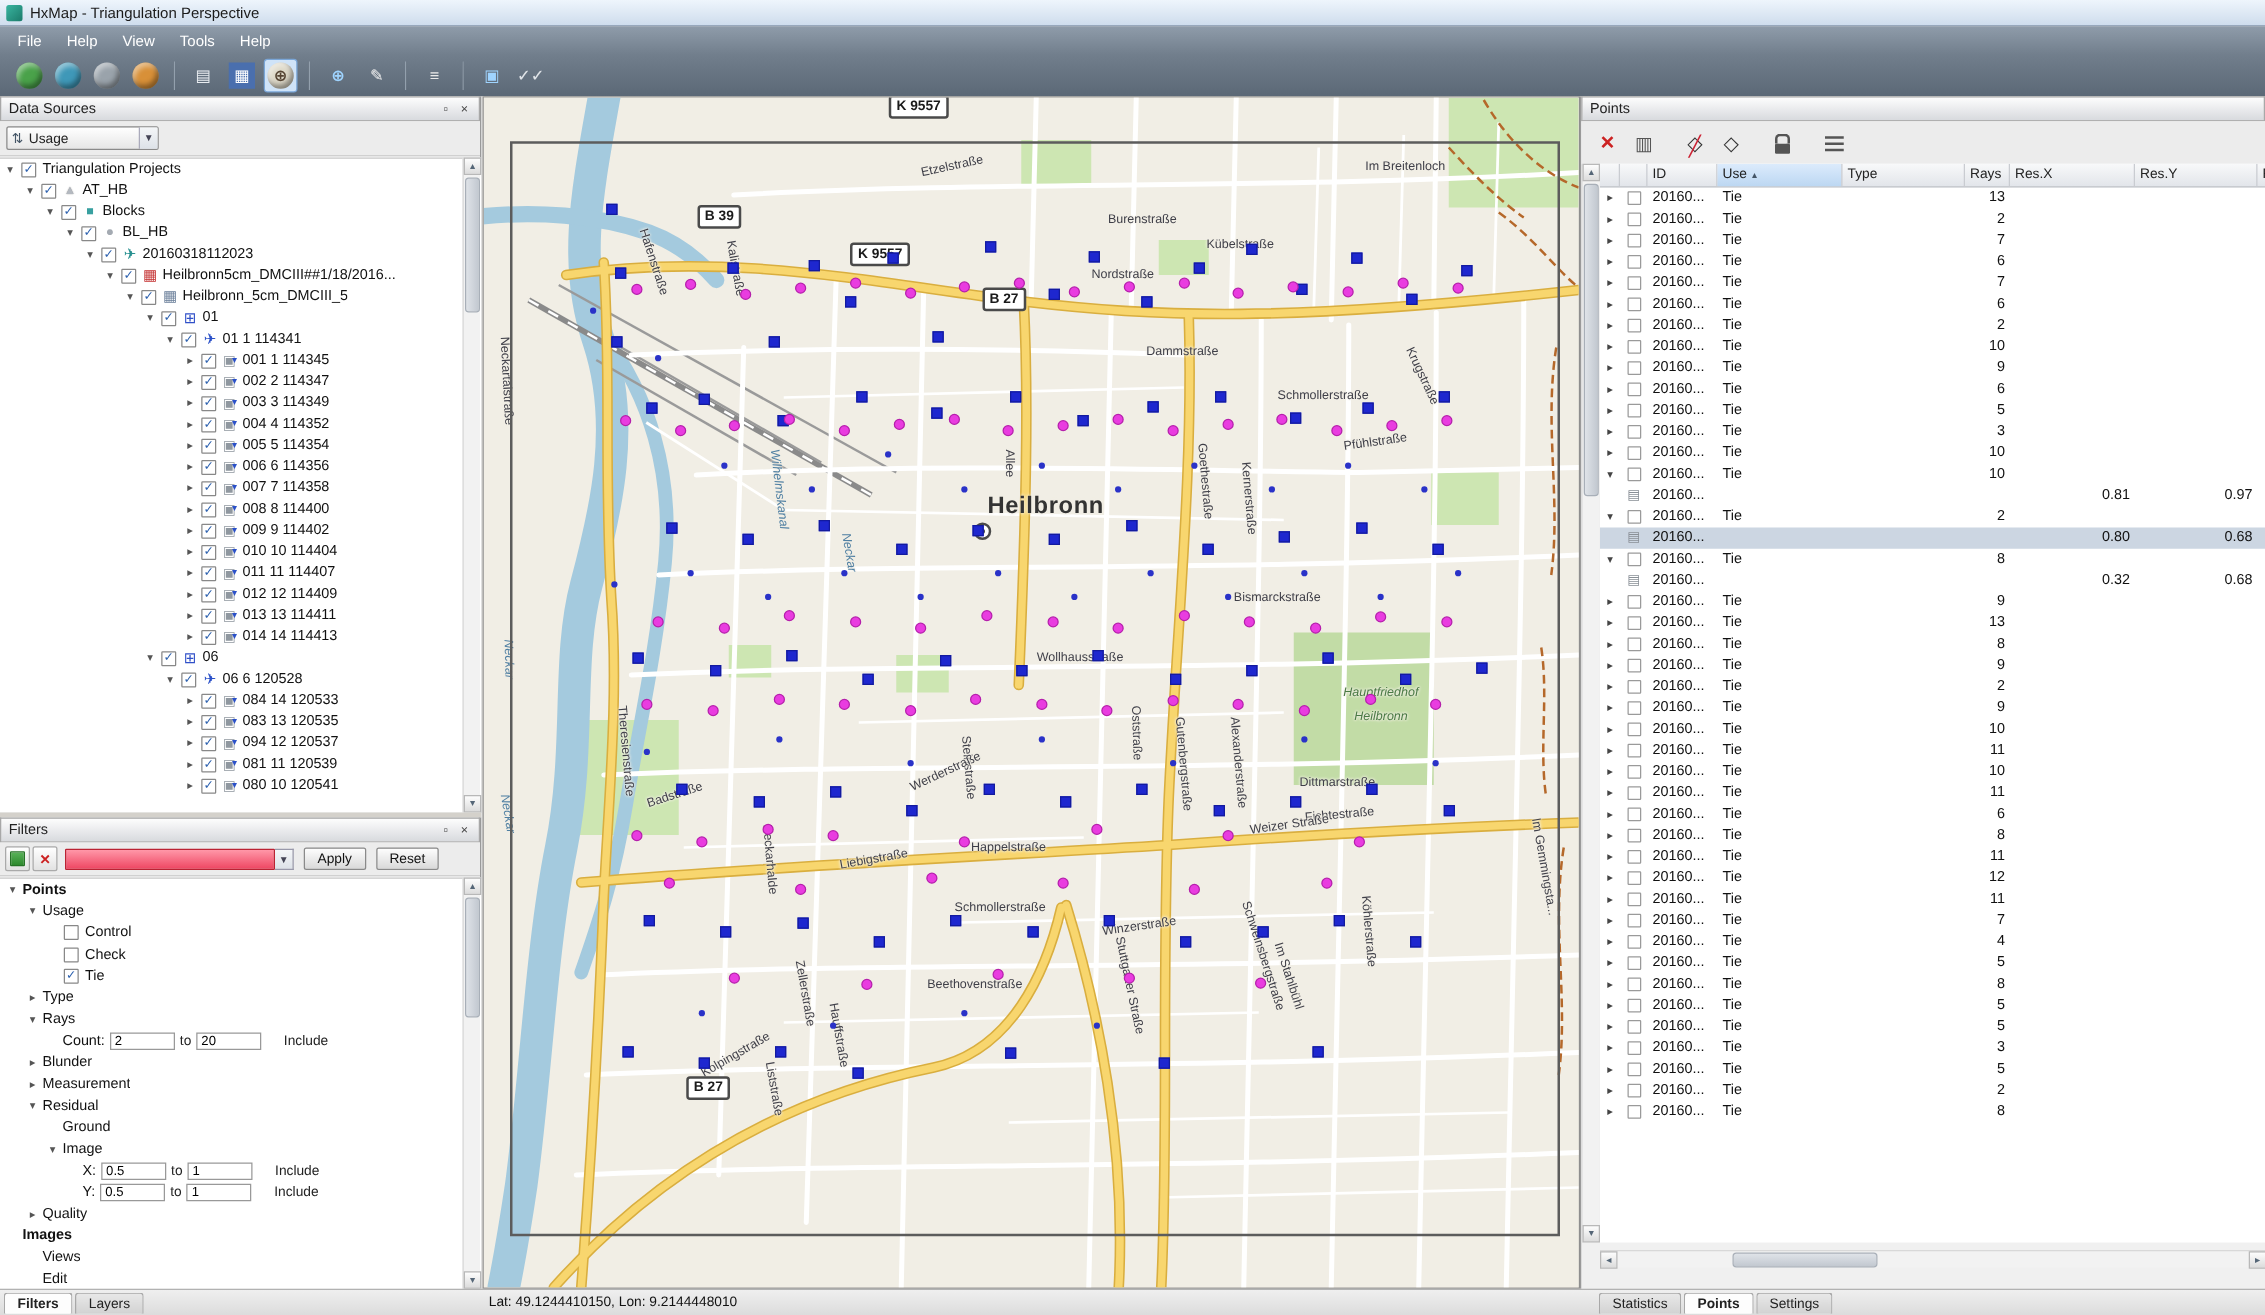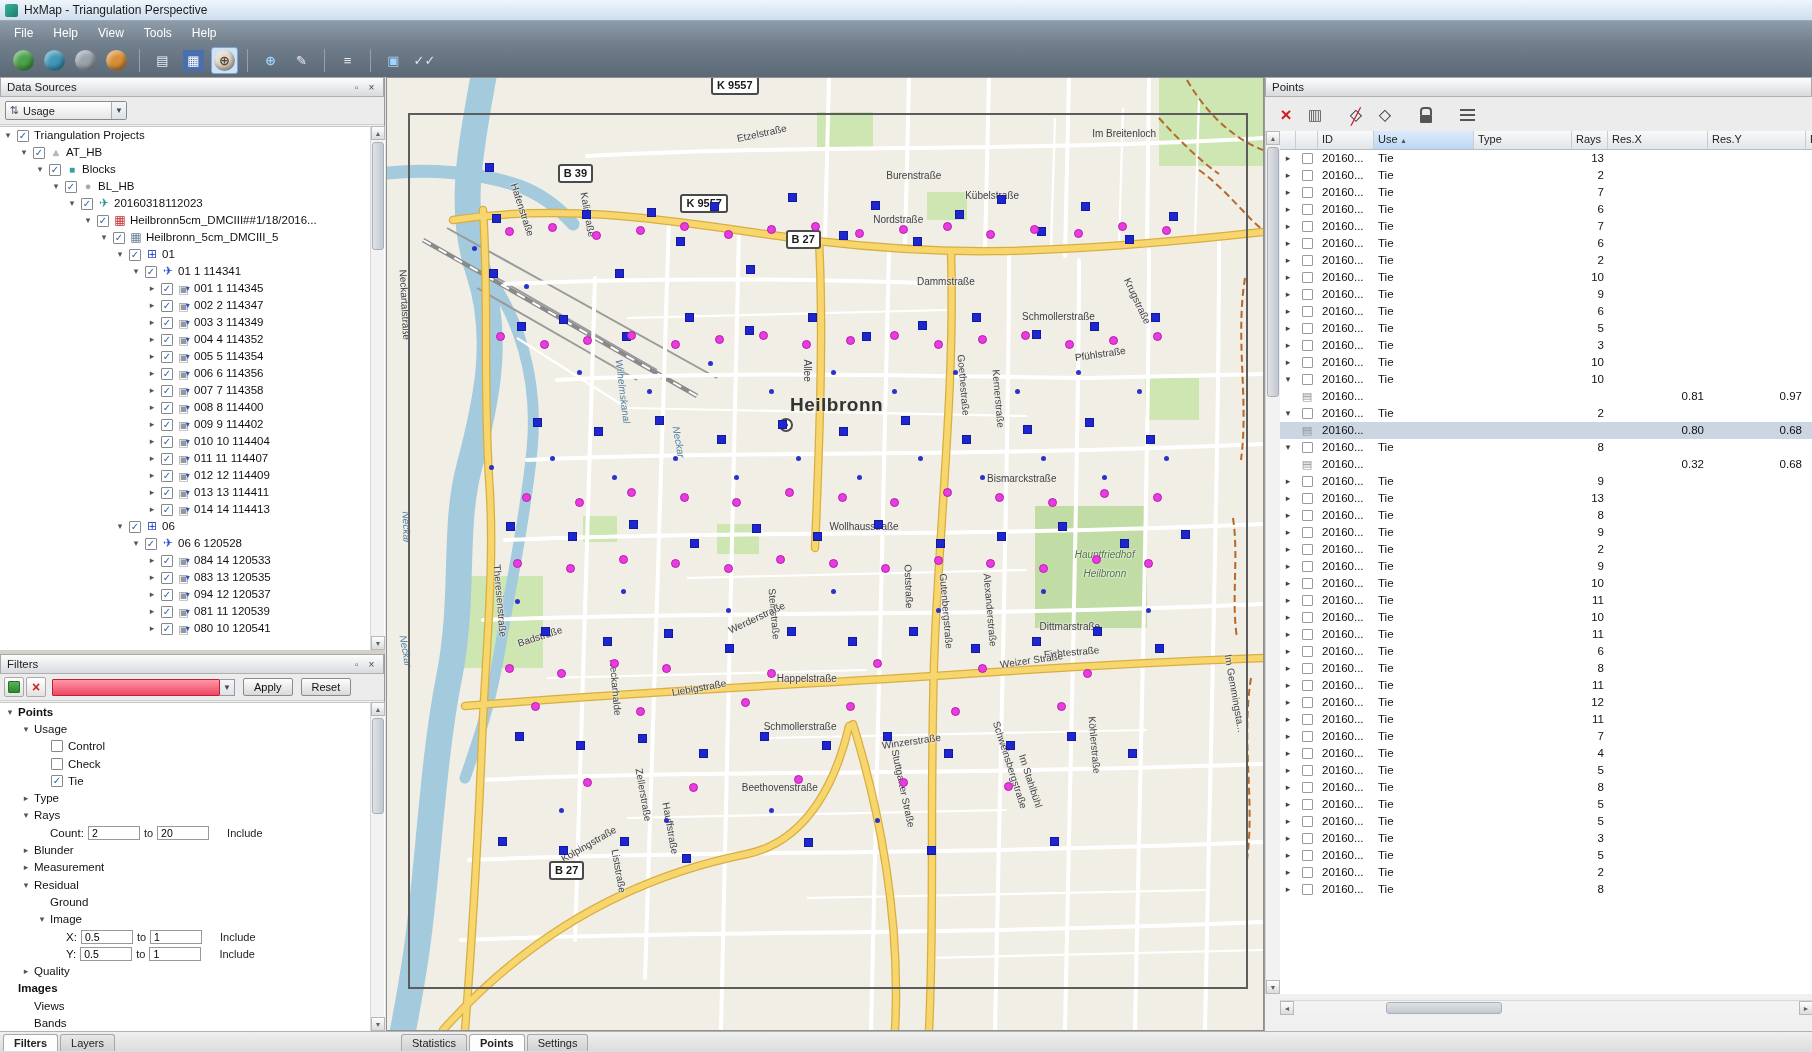--- a/index.html
+++ b/index.html
@@ -490,21 +490,21 @@
       <div class="frow" style="padding-left: 4px;">
         <span class="texp"></span>
         <span class="tlabel b">Images</span>
       </div>
       <div class="frow" style="padding-left: 20px;">
         <span class="texp"></span>
         <span class="tlabel">Views</span>
       </div>
       <div class="frow" style="padding-left: 20px;">
         <span class="texp"></span>
-        <span class="tlabel">Bands</span>
+        <span class="tlabel">Edit</span>
       </div>
     </div>
   <div class="vsb" style="right:0;top:48px;height:329px">
     <span class="arr" style="top:0">▲</span>
     <span class="thumb" style="top:16px;height:96px"></span>
     <span class="arr" style="bottom:0">▼</span>
   </div>
 </div>
 
 <div id="map">
@@ -1418,18 +1418,19 @@
     <span class="thumb" style="left:106px;width:116px"></span>
     <span class="arr" style="right:0">►</span>
   </div>
 </div>
 
 <div id="bottom">
   <div id="left-tabs">
       <span class="tab active">Filters</span>
       <span class="tab">Layers</span>
     </div>
+  <div id="statusbar">Lat: 49.1244410150, Lon: 9.2144448010</div>
   <div id="right-tabs">
       <span class="tab">Statistics</span>
       <span class="tab active">Points</span>
       <span class="tab">Settings</span>
     </div>
 </div>
 
 </body></html>

